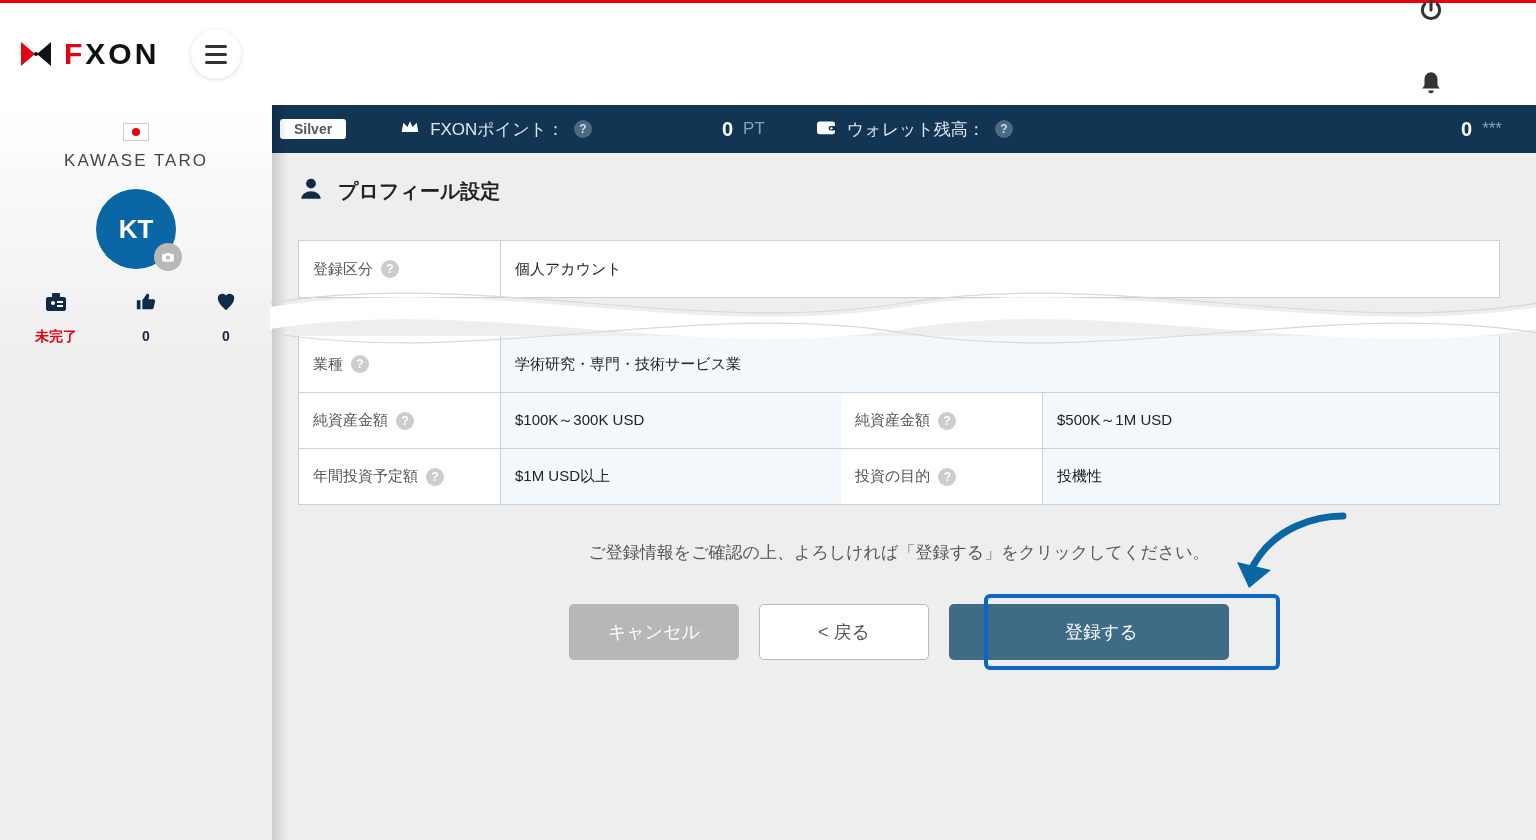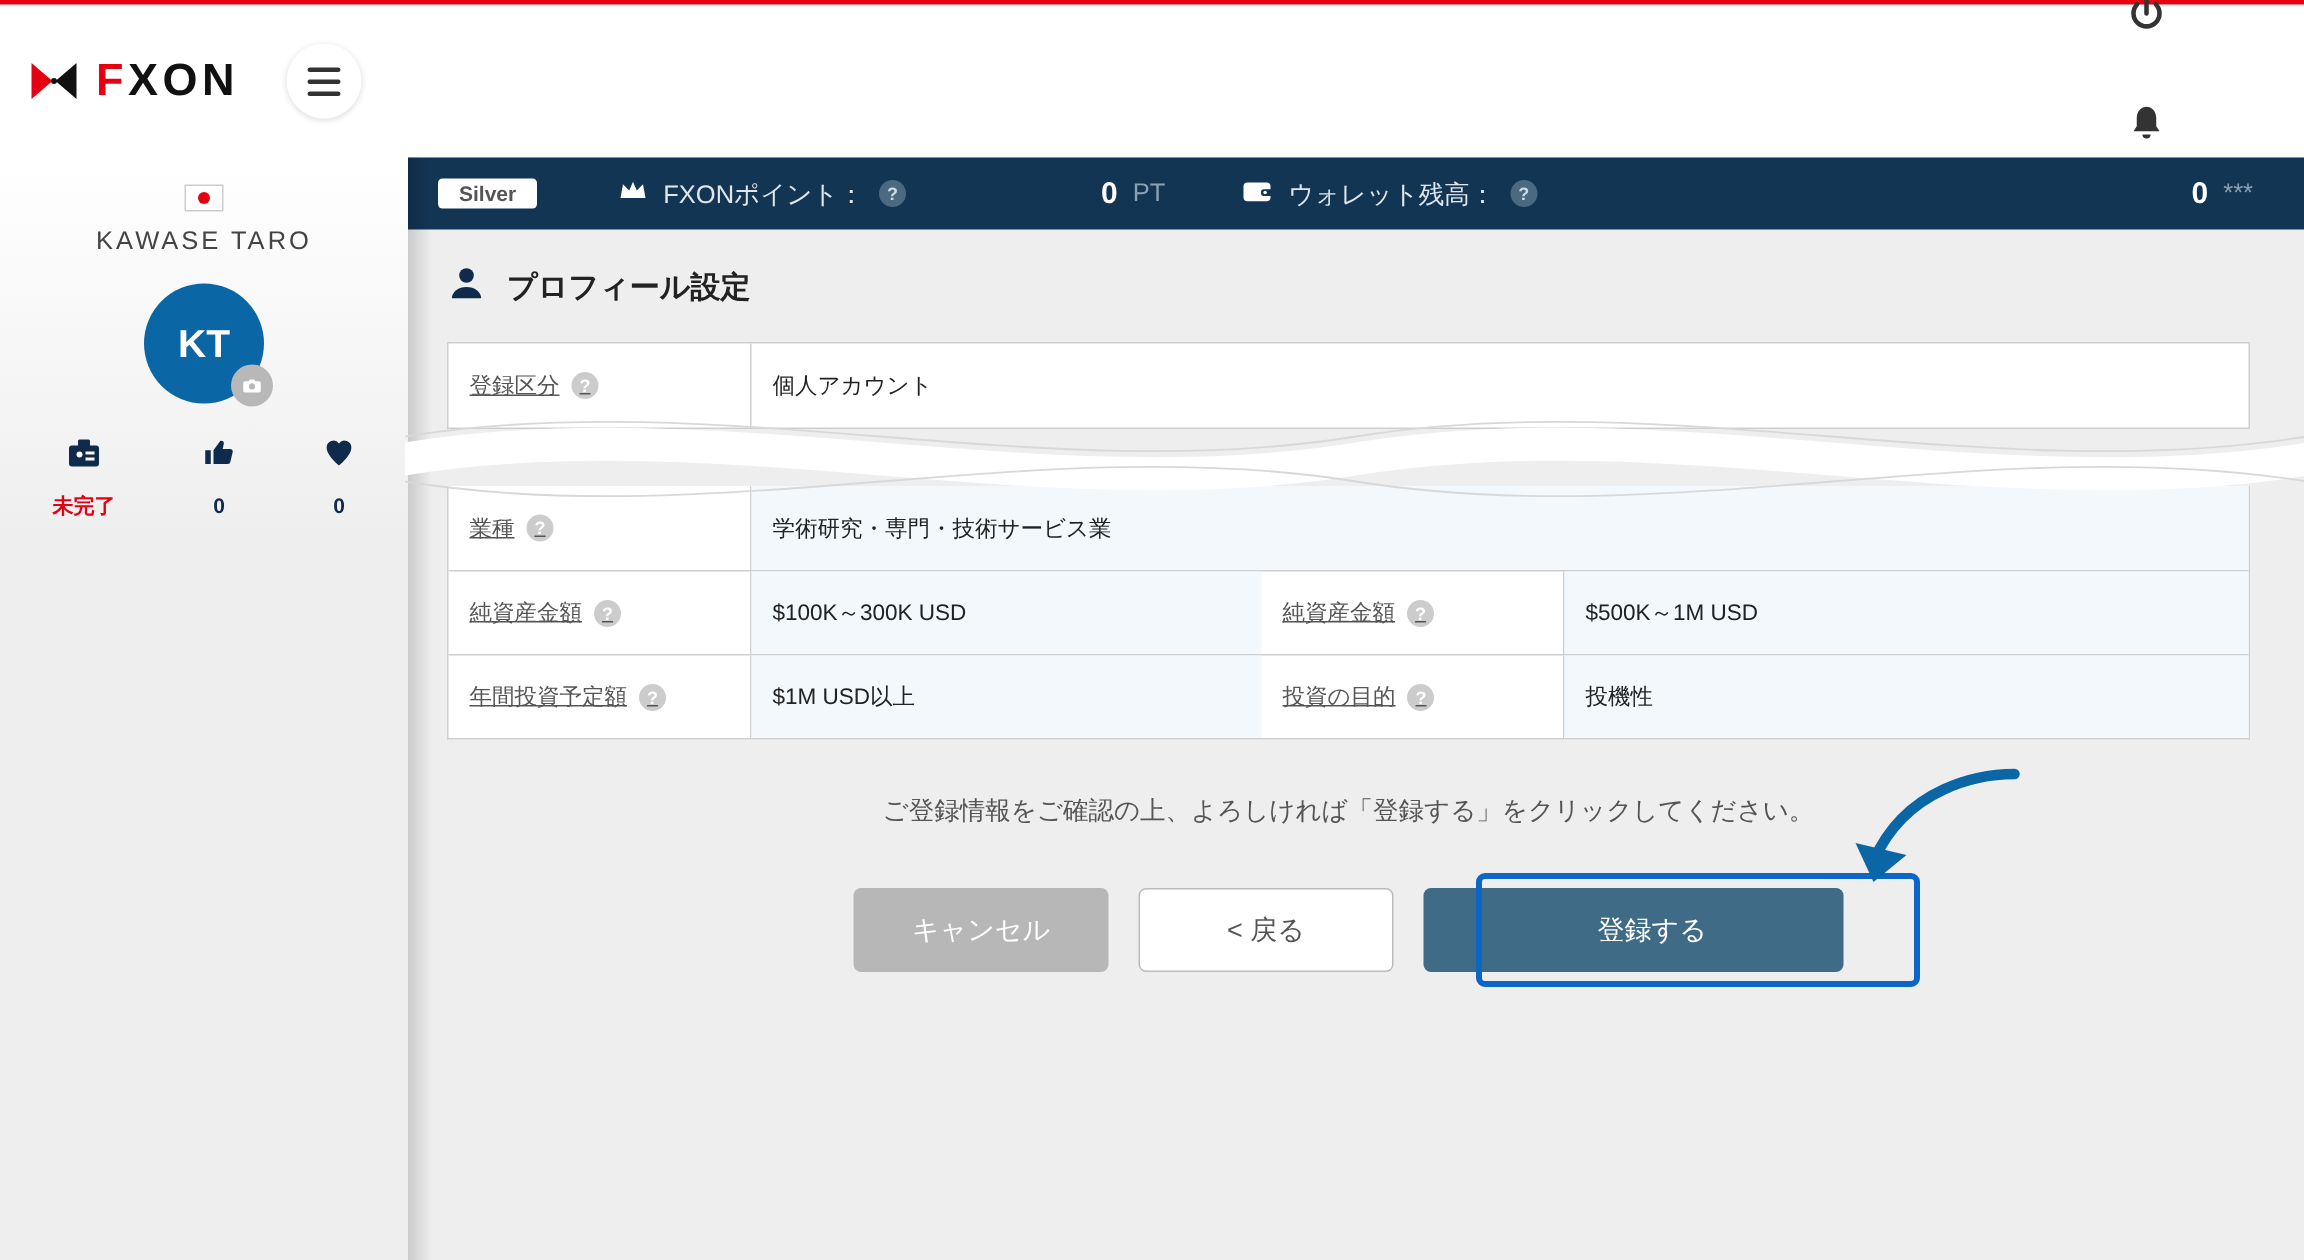--- a/index.html
+++ b/index.html
@@ -34,38 +34,38 @@
     .avatar { width:80px; height:80px; border-radius:50%; background:#0b66a6; color:#fff; display:flex; align-items:center; justify-content:center; font-size:26px; font-weight:600; }
     .avatar-cam { position:absolute; right:-6px; bottom:-2px; width:28px; height:28px; border-radius:50%; background:#b8b8b8; display:flex; align-items:center; justify-content:center; color:#fff; font-size:14px; }
     .stats { display:flex; justify-content:center; gap:58px; }
     .stat { display:flex; flex-direction:column; align-items:center; gap:10px; }
     .stat-icon { color:#0f2a4a; font-size:20px; }
     .stat-label { font-size:14px; font-weight:700; }
     .stat-label.red { color:#e50012; }
     .stat-label.navy { color:#0f2a4a; }
 
     .main { flex:1; background:#eee; }
-    .topbar { height:48px; background:#133554; display:flex; align-items:center; color:#dfe6ec; font-size:17px; padding-left:20px; gap:10px; }
+    .topbar { height:48px; background:#133554; display:flex; align-items:center; color:#dfe6ec; font-size:17px; padding-left:8px; gap:10px; }
     .silver-badge { background:#fff; color:#555; border-radius:3px; padding:2px 14px; font-size:14px; font-weight:600; margin-right:44px; }
     .tb-group { display:flex; align-items:center; gap:10px; }
     .tb-crown, .tb-wallet { color:#fff; }
     .help-dot { display:inline-flex; width:18px; height:18px; border-radius:50%; background:#4b6a82; color:#cfdbe4; font-size:12px; font-weight:700; align-items:center; justify-content:center; }
     .tb-val { font-weight:700; font-size:20px; color:#fff; }
     .tb-unit { color:#8aa2b3; }
     .tb-spacer { flex:1; }
 
     .content { padding: 22px 36px 0 26px; }
-    .page-title-row { display:flex; align-items:center; gap:14px; margin-bottom:20px; }
+    .page-title-row { display:flex; align-items:center; gap:14px; margin-bottom:32px; }
     .pt-icon { color:#0f2a4a; font-size:26px; }
     .page-title { font-size:20px; font-weight:700; color:#222; }
 
     .card { background:#fff; border:1px solid #cfcfcf; }
     .row { display:flex; min-height:56px; }
     .row + .row { border-top:1px solid #cfcfcf; }
-    .cell-label { width:202px; padding:16px 14px; color:#555; font-size:15px; display:flex; align-items:center; gap:8px; border-right:1px solid #cfcfcf;text-decoration:underline; }
+    .cell-label { width:202px; padding:16px 14px; color:#555; font-size:15px; display:flex; align-items:center; gap:8px; border-right:1px solid #cfcfcf; }
     .cell-value { flex:1; padding:16px 14px; color:#222; font-size:15px; display:flex; align-items:center; }
     .cell-value.wide { background:#f2f8fc; }
     .cell-value.half { background:#f2f8fc; flex: 0 0 340px; }
     .cell-label.mid { width:202px; }
 
     .wave-zone { height:40px; position:relative; background:transparent; margin-top:-1px; margin-bottom:-1px; overflow:visible; }
     .wave-zone svg { position:absolute; left:-28px; right:-38px; top:-18px; width:calc(100% + 66px); height:78px; }
 
     .note { text-align:center; color:#555; font-size:17px; margin:36px 0 20px; }
 

